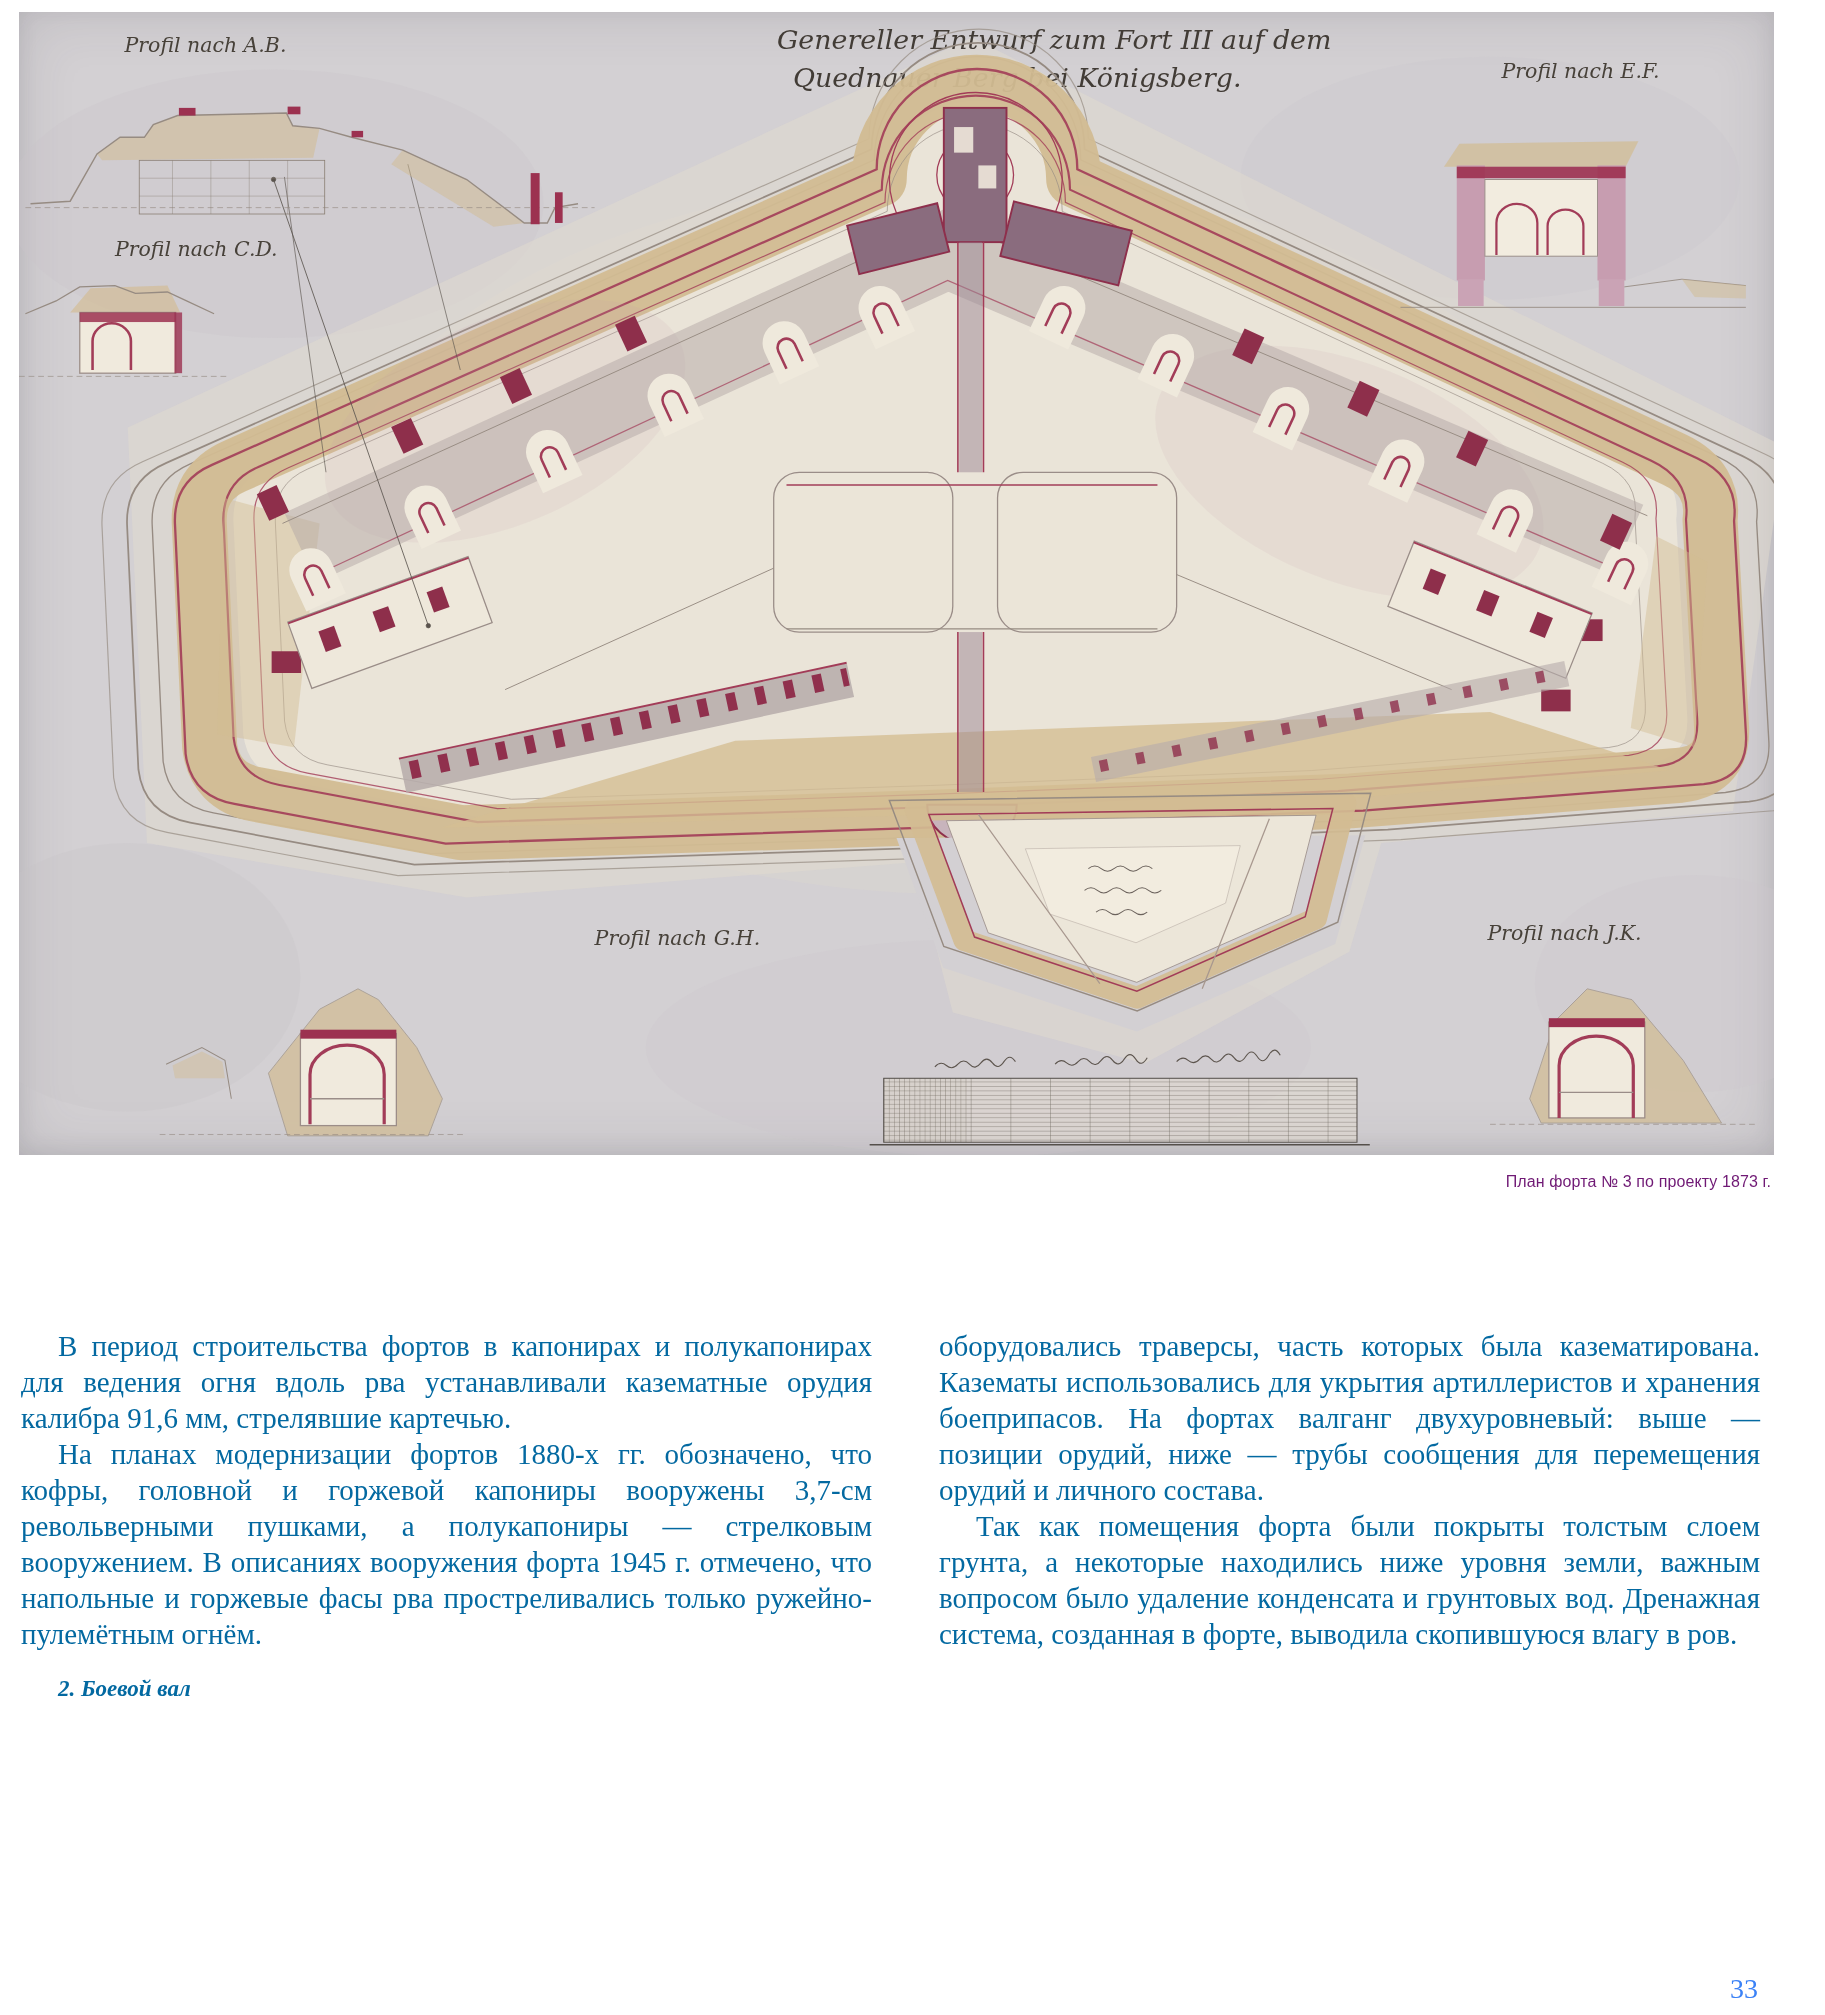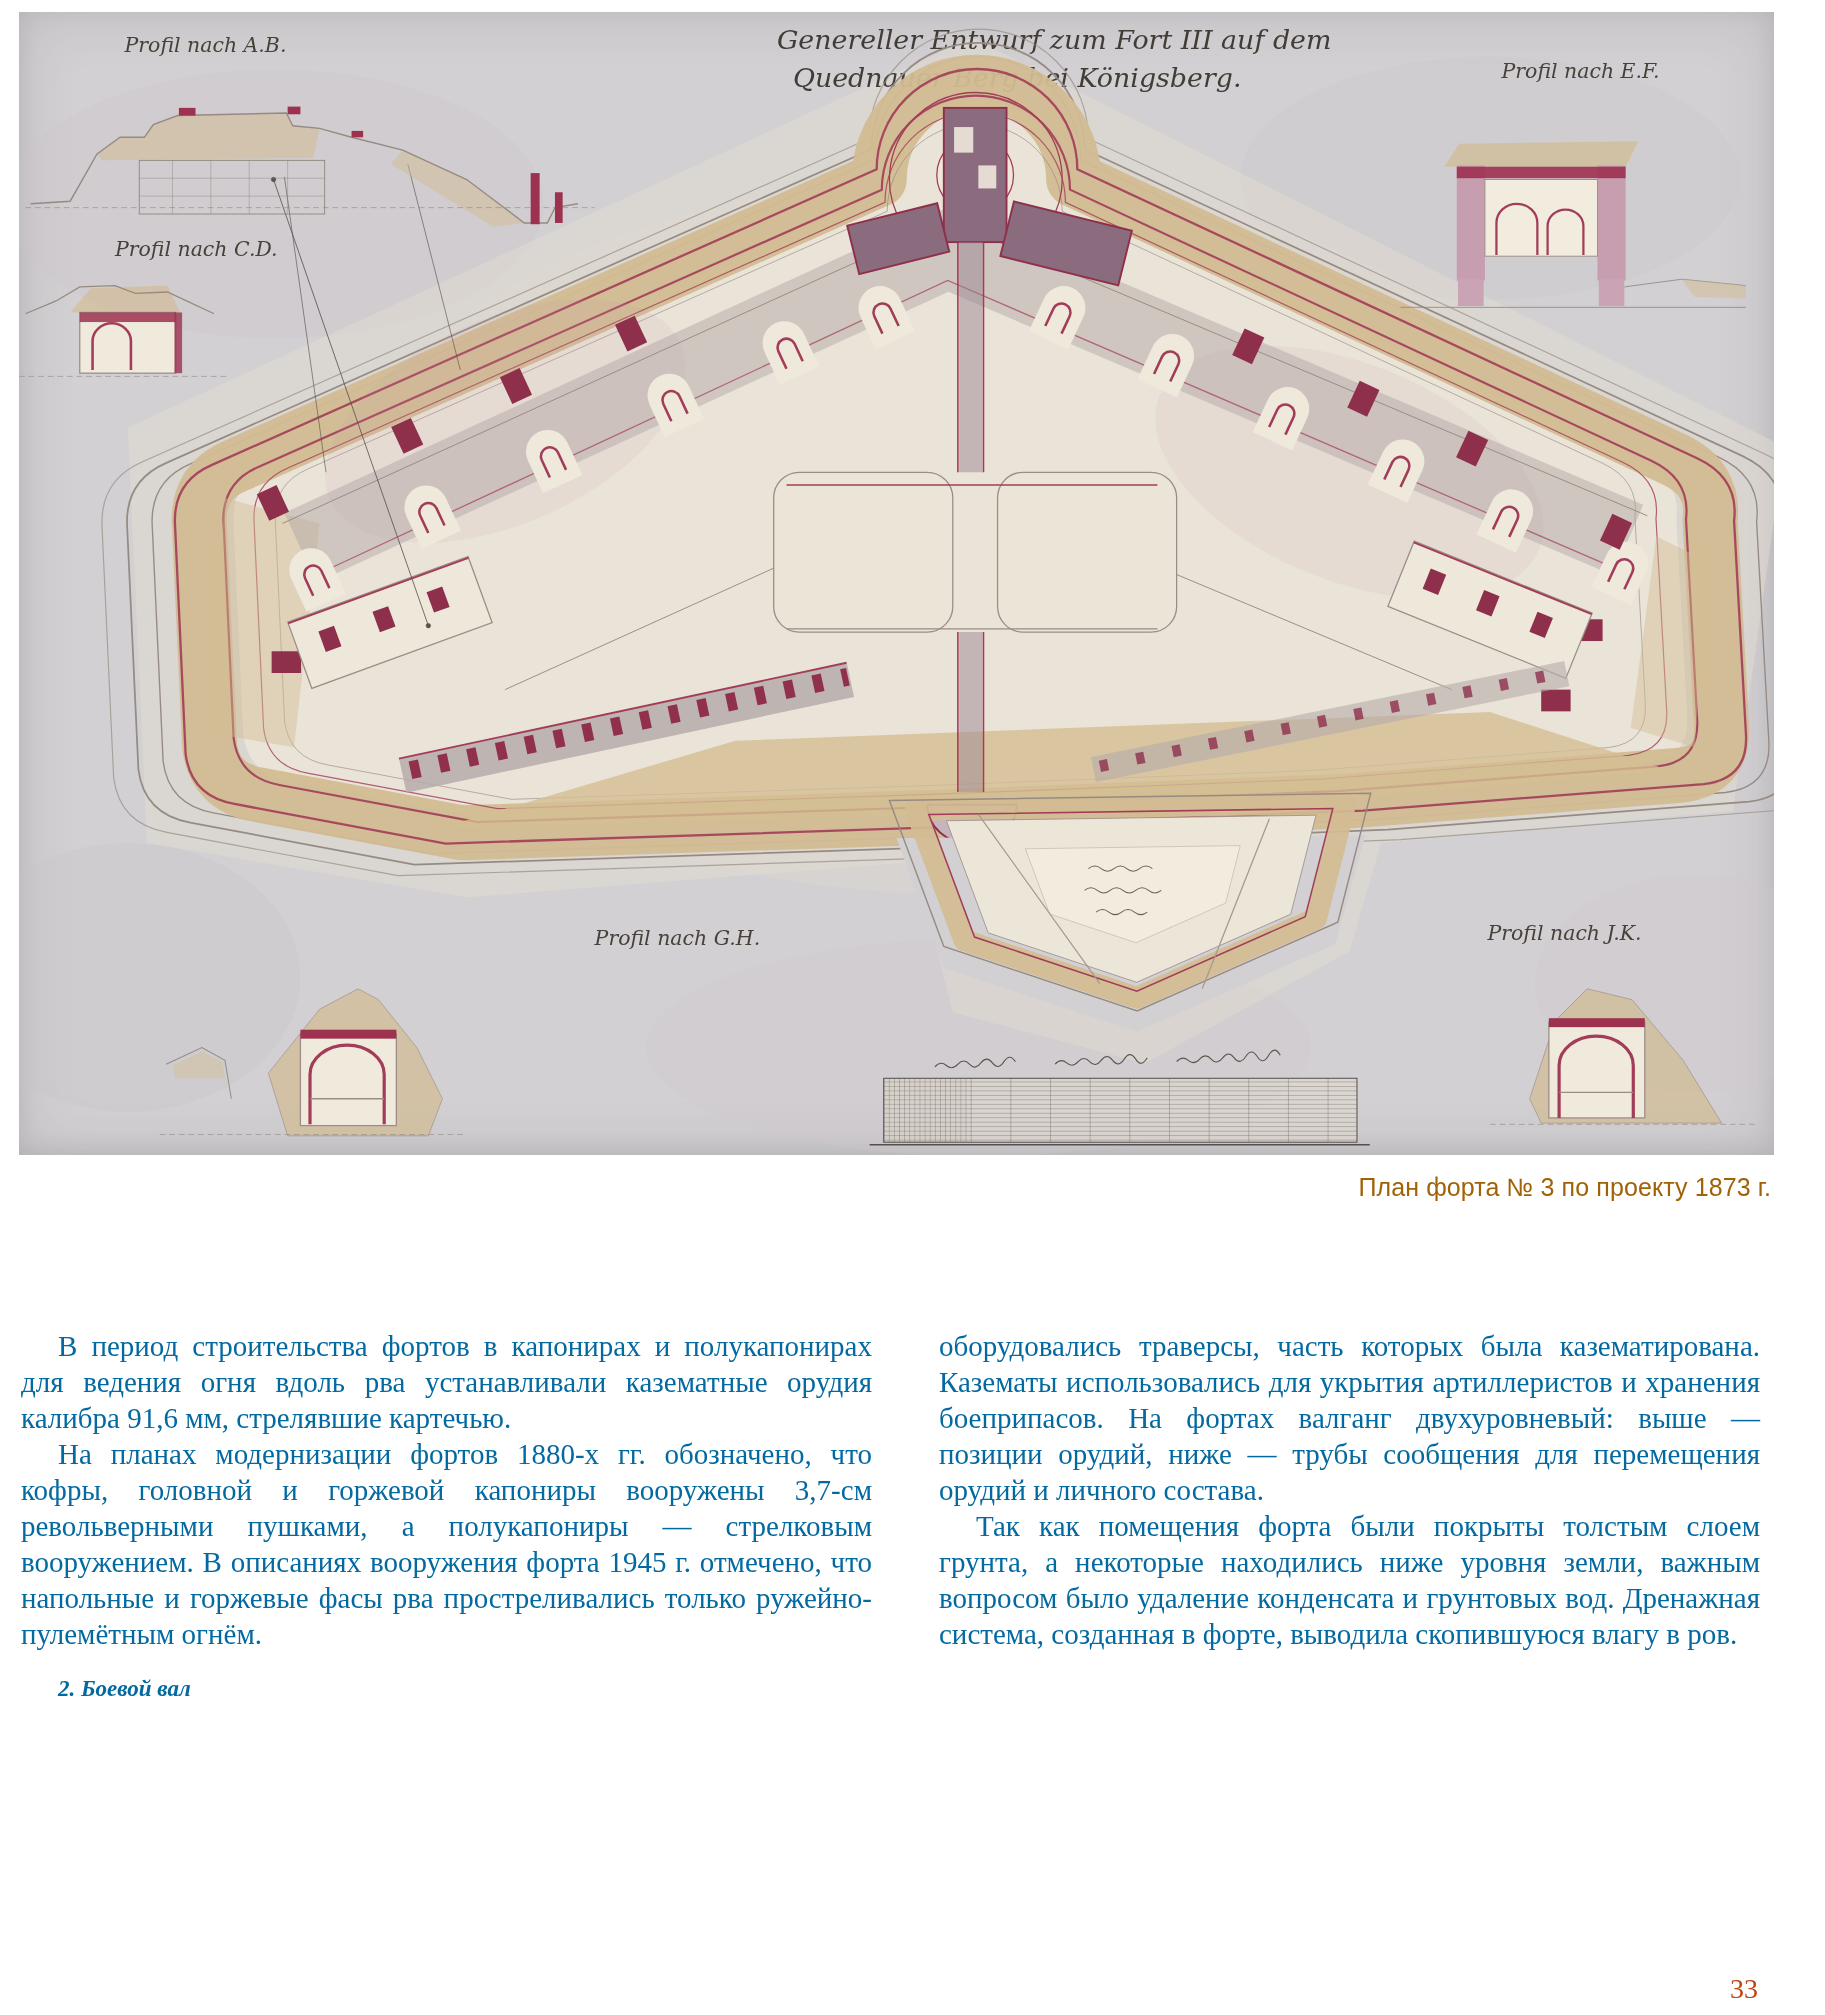--- a/index.html
+++ b/index.html
@@ -24,40 +24,40 @@
   .photo{
     position:absolute;left:19px;top:11.5px;
     width:1755px;height:1143px;margin:0;
     background:var(--photo-paper);
     box-shadow: inset 0 0 58px rgba(60,55,70,.14), inset 0 -5.1px 19px rgba(60,55,70,.10);
   }
   .photo svg{display:block;width:100%;height:100%;}
   .caption{
     position:absolute;top:1173px;right:54px;
     font-family:"Liberation Sans", sans-serif;
-    font-size:25px;line-height:1.15;color:#a16207;
+    font-size:16px;line-height:1.15;color:#701a75;
     text-align:right;letter-spacing:0.1px;
   }
   .col{
     position:absolute;top:1328px;
     font-size:29px;line-height:36px;
     text-align:justify;color:#0369a1;
   }
   .col p{margin:0;}
   .col p.indent{text-indent:37px;}
   .col-left{left:21px;width:851px;}
   .col-right{left:939px;width:821px;}
   .col h3{
     margin:19px 0 15.3px 37px;
     font-size:23px;line-height:36px;
     font-weight:bold;font-style:italic;
   }
   .page-number{
     position:absolute;top:1973px;right:67px;
-    font-size:28px;color:#c2410c;
+    font-size:28px;color:#3b82f6;
     font-family:"Liberation Serif", serif;
   }
   
   .gl{stroke:var(--gline);fill:none;}
   .cl{stroke:#a23c58;fill:none;}
   .lbl{font-family:"DejaVu Serif", serif;font-style:italic;fill:var(--ink);}
   .title-txt{font-family:"DejaVu Serif", serif;font-style:italic;fill:#423c36;}
 </style>
 </head>
 <body>

